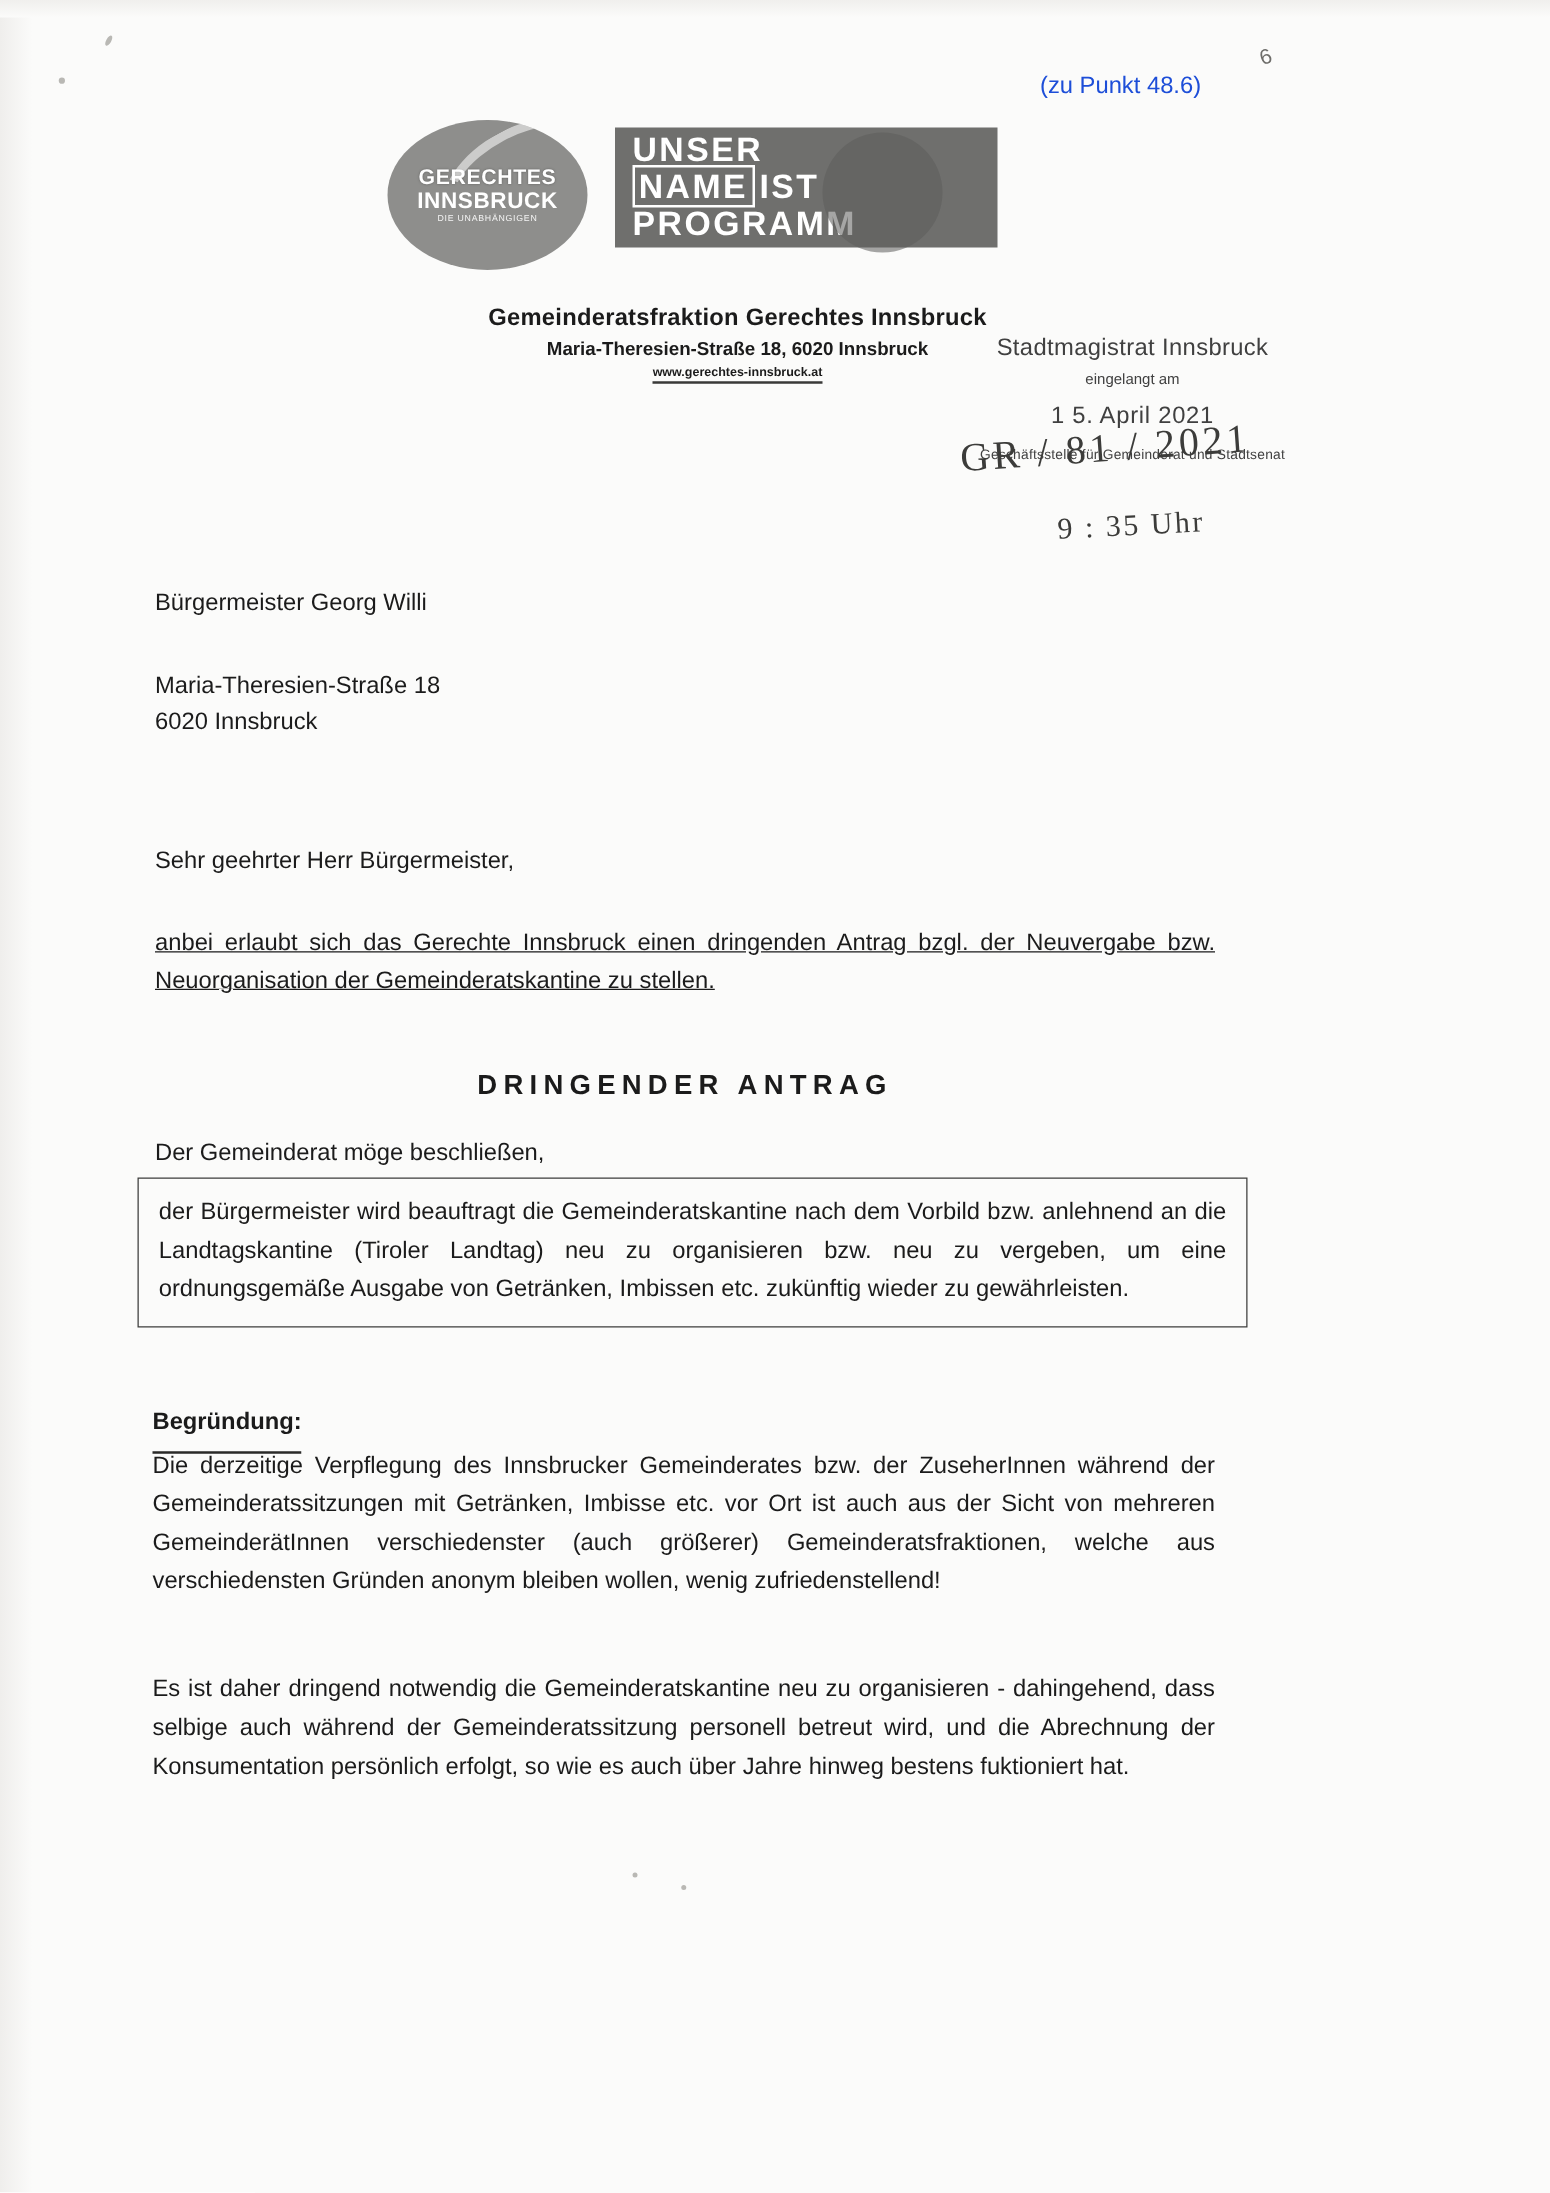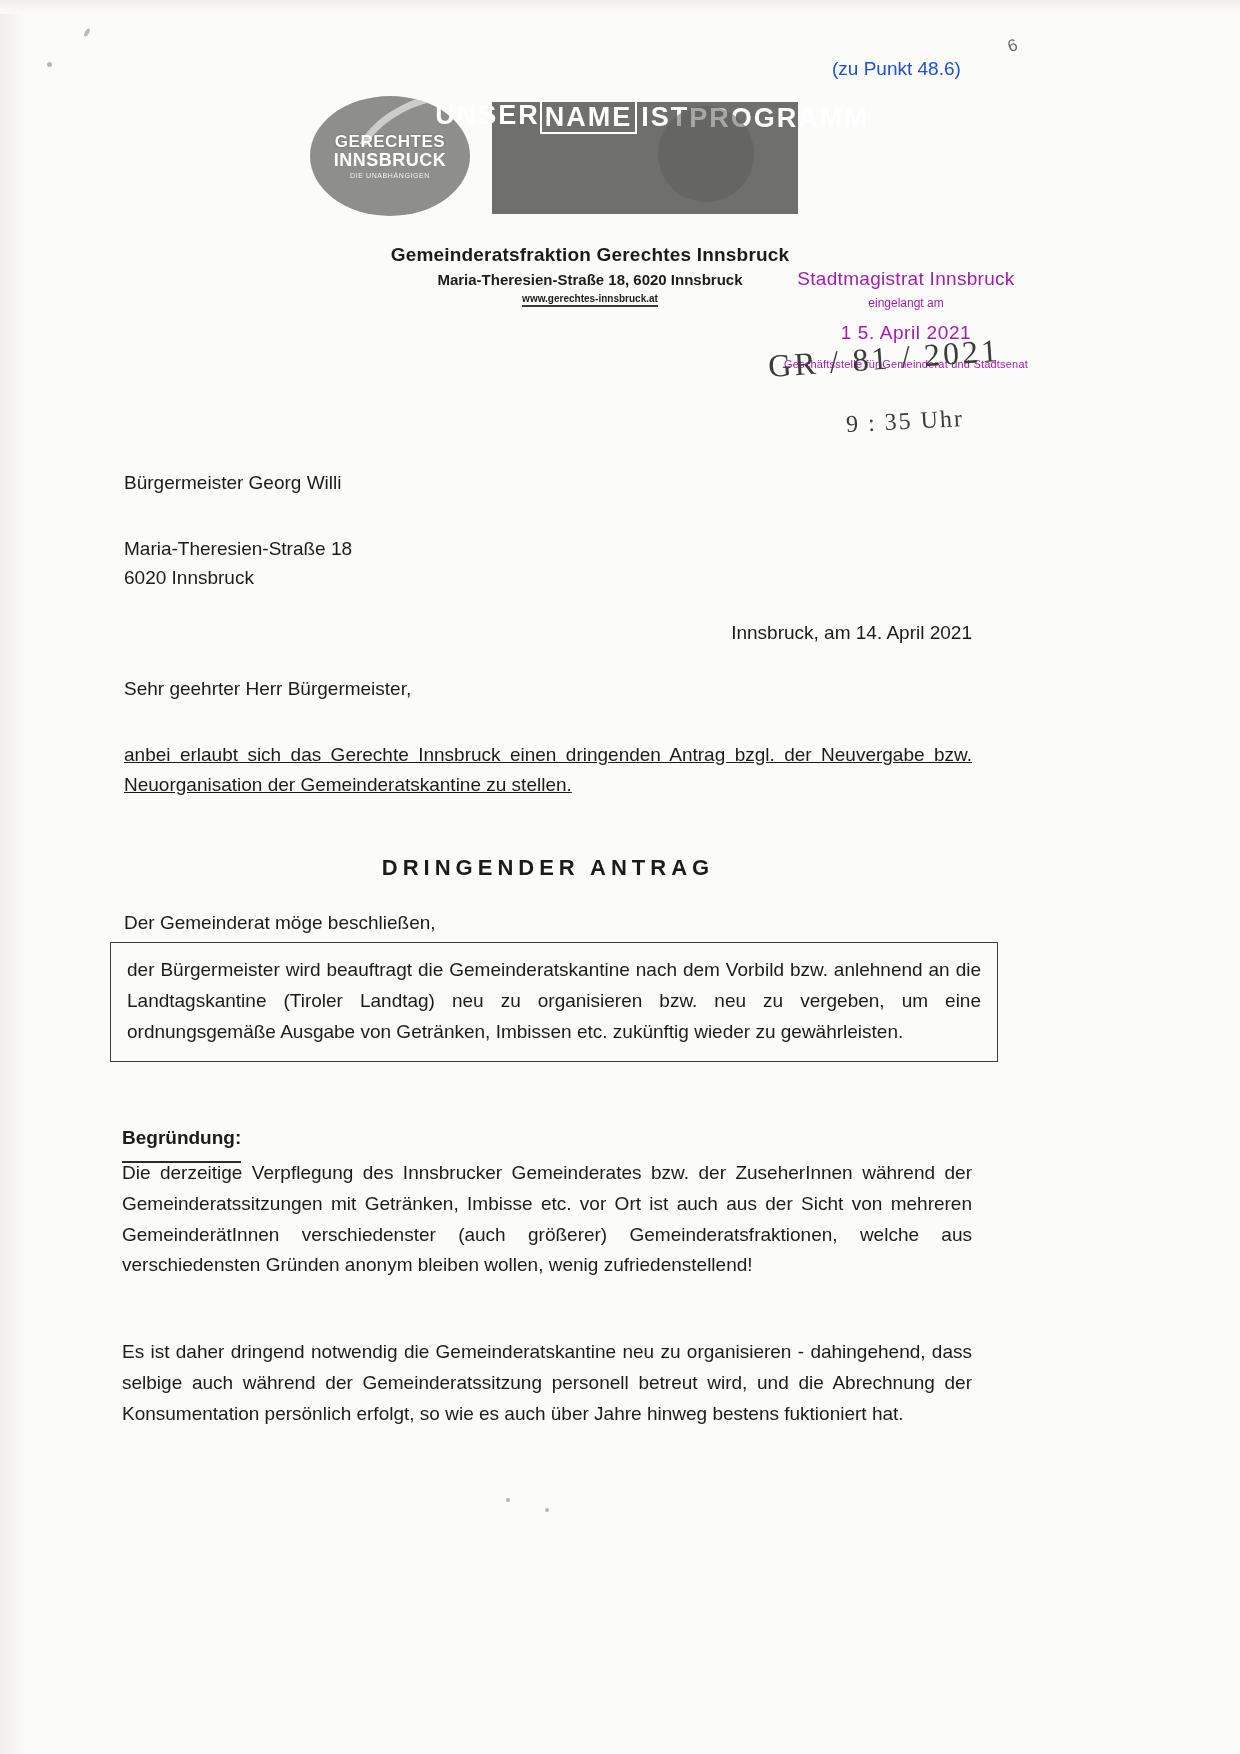--- a/index.html
+++ b/index.html
@@ -107,25 +107,25 @@
     border-radius: 50%;
     border-bottom-color: transparent;
     border-left-color: transparent;
     transform: rotate(-28deg);
   }
   .logo-banner {
     position: absolute;
     left: 182px;
     top: 6px;
     width: 306px;
-    height: 112px;
+    height: 96px;
     background: #6f6f6d;
     color: #ffffff;
     display: flex;
-    flex-direction: row;
+    flex-direction: column;
     justify-content: center;
     padding-left: 14px;
     box-sizing: border-box;
   }
   .banner-line1 {
     font-size: 27px;
     font-weight: bold;
     letter-spacing: 2px;
     line-height: 1.0;
   }
@@ -185,21 +185,21 @@
     border-bottom: 2px solid #3a3a38;
     padding-bottom: 1px;
   }
 
   
   .stamp {
     position: absolute;
     left: 756px;
     top: 268px;
     width: 300px;
-    color: #a21caf;
+    color: #404040;
     text-align: center;
     font-family: "Liberation Sans", sans-serif;
   }
   .stamp .s1 {
     font-size: 19px;
     letter-spacing: .3px;
   }
   .stamp .s2 {
     font-size: 12px;
     margin-top: 6px;
@@ -375,21 +375,20 @@
   </div>
   <div class="hand-ref">GR / 81 / 2021</div>
   <div class="hand-time">9 : 35 Uhr</div>
 
   <div class="addressee">Bürgermeister Georg Willi</div>
   <div class="address-lines">
     <div>Maria-Theresien-Straße 18</div>
     <div>6020 Innsbruck</div>
   </div>
 
-  <div class="dateline">Innsbruck, am 14. April 2021</div>
   <div class="salutation">Sehr geehrter Herr Bürgermeister,</div>
   <div class="intro">anbei erlaubt sich das Gerechte Innsbruck einen dringenden Antrag bzgl. der Neuvergabe bzw. Neuorganisation der Gemeinderatskantine zu stellen.</div>
 
   <div class="title-antrag">DRINGENDER ANTRAG</div>
   <div class="beschluss-lead">Der Gemeinderat möge beschließen,</div>
 
   <div class="antrag-box">
     <span>der Bürgermeister wird beauftragt die Gemeinderatskantine nach dem Vorbild bzw. anlehnend an die Landtagskantine (Tiroler Landtag) neu zu organisieren bzw. neu zu vergeben, um eine ordnungsgemäße Ausgabe von Getränken, Imbissen etc. zukünftig wieder zu gewährleisten.</span>
   </div>
 

